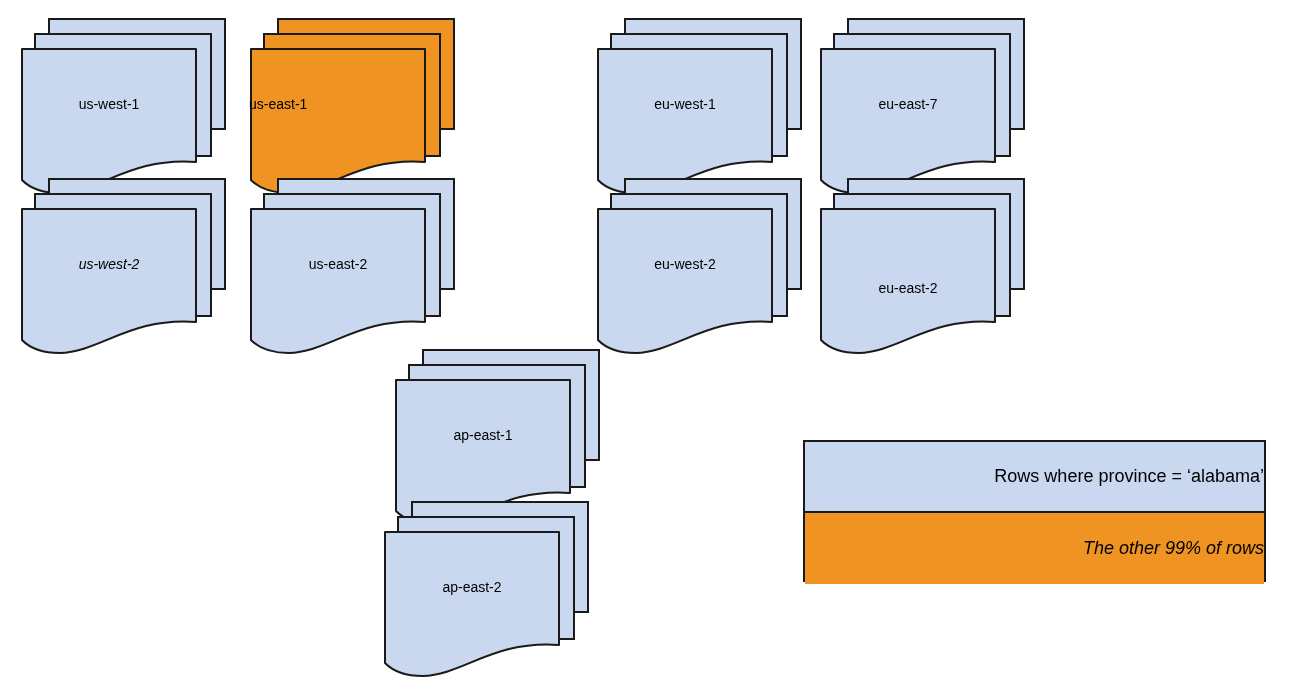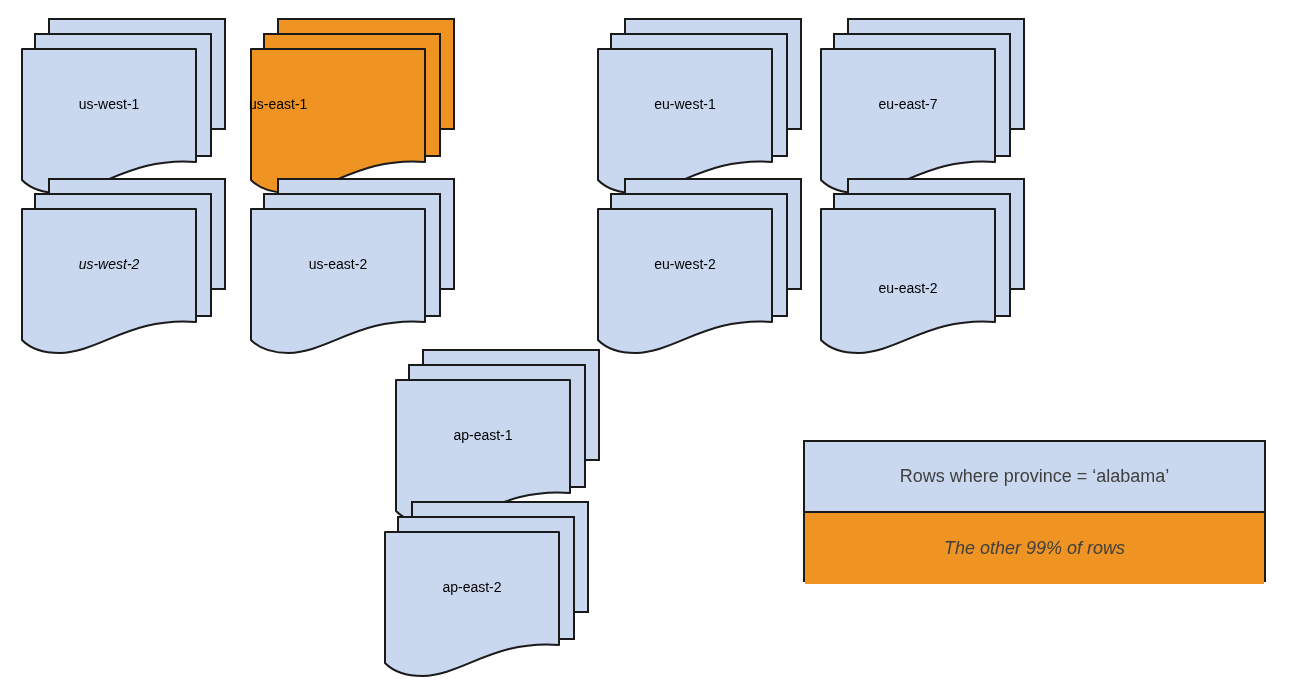--- a/index.html
+++ b/index.html
@@ -36,23 +36,23 @@
   }
   .legend {
     position: absolute;
     box-sizing: border-box;
     border: 2px solid #1a1a1a;
   }
   .legend-row {
     box-sizing: border-box;
     display: flex;
     align-items: center;
-    justify-content: center;
+    justify-content: flex-end;
     font-size: 18px;
-    color: #404040;
+    color: #000000;
   }
   .legend-row.top {
     border-bottom: 2px solid #1a1a1a;
   }
 </style>
 </head>
 <body>
 
 <div id="canvas">
     <div class="doc-stack" style="left: 20px; top: 18px; width: 208px; height: 182px;">

